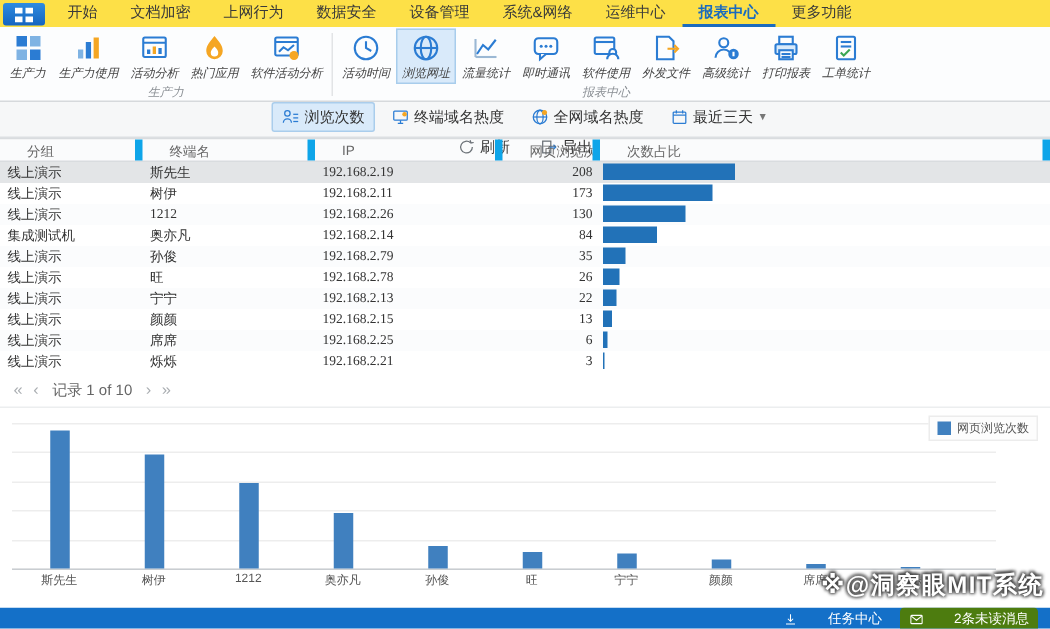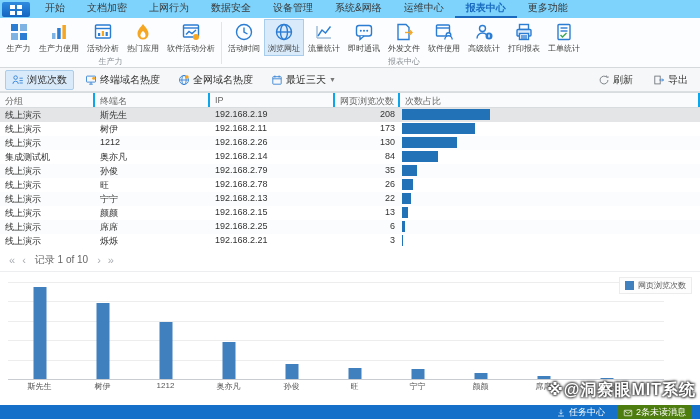--- a/index.html
+++ b/index.html
@@ -1,50 +1,50 @@
 <!DOCTYPE html>
 <html><head>
 <meta charset="utf-8">
 <style>
   * { margin:0; padding:0; box-sizing:border-box; }
   html,body { width:700px; height:419px; overflow:hidden;
     font-family:"Liberation Sans","DejaVu Sans",sans-serif; background:#fff; }
 
   
-  .tabbar { height:18px; display:flex; align-items:flex-end; background:#7dd3fc; }
+  .tabbar { height:18px; display:flex; align-items:flex-end; background:#fde047; }
   .appbtn { width:28px; height:15px; margin:1px 4px 1px 2px; background:linear-gradient(#2f8be0,#1565c0);
     border-radius:2px; display:flex; align-items:center; justify-content:center; }
   .tab { font-size:10px; color:#3a3a3a; padding:2px 11px 3px; cursor:default; white-space:nowrap; }
   .tab.active { color:#1a6bbf; border-bottom:2px solid #1a6bbf; padding-bottom:1px; font-weight:bold; }
 
   
   .ribbon { height:50px; background:#fcfdfe; border-bottom:1px solid #d6d9dc; display:flex; padding:1px 2px 0; }
-  .rgroup { display:flex; flex-direction:column; }
+  .rgroup { display:flex; flex-direction:column;font-style:italic; }
   .rgroup-items { display:flex; flex:1; align-items:flex-start; }
   .ritem { min-width:33px; padding:2px 3px 1px; display:flex; flex-direction:column; align-items:center;
     gap:1px; font-size:8px; color:#444; border:1px solid transparent; }
   .ritem .lbl { white-space:nowrap; }
   .ritem.active { background:#d9eafa; border:1px solid #a8cdec; }
   .rgroup-label { font-size:8px; color:#8a8f94; text-align:center; height:11px; line-height:11px; }
   .rsep { width:1px; background:#e2e4e6; margin:3px 2px; }
 
   
   .toolbar { height:24px; background:#f6f7f8; border-bottom:1px solid #dcdfe2; display:flex;
-    align-items:center; padding:0 5px; font-size:10px; color:#333; }
+    align-items:center; padding:0 5px; font-size:10px; color:#333;flex-direction:column; }
   .tbtn { display:flex; align-items:center; gap:3px; padding:3px 7px; border-radius:2px; white-space:nowrap; }
   .tbtn.active { background:#d9eafa; border:1px solid #aacdec; padding:2px 6px; }
   .tbtn .caret { font-size:7px; color:#777; }
   .tb-spacer { flex:1; }
 
   
   .grid { border-top:1px solid #d9dcdf; }
   .g-header, .g-row { display:grid; grid-template-columns:95px 115px 125px 65px 1fr; }
   .g-header { height:15px; background:#fafbfc; border-bottom:1px solid #d9dcdf; color:#666; font-size:9px; }
-  .g-header > div { padding:2px 0 0 5px; border-right:2px solid #0ea5e9; overflow:hidden; white-space:nowrap; }
-  .g-row { height:14px; font-size:9px; color:#333; background:#fff; }
+  .g-header > div { padding:2px 0 0 18px; border-right:5px solid #0ea5e9; overflow:hidden; white-space:nowrap; }
+  .g-row { height:14px; font-size:9px; color:#333; background:#fff;font-family:Liberation Serif, serif; }
   .g-row:nth-child(odd) { background:#fbfcfd; }
   .g-row.selected { background:#e3e5e7; }
   .g-row > div { padding:1px 0 0 5px; overflow:hidden; white-space:nowrap; }
   .cell-count { text-align:right; padding-right:5px !important; }
   .cell-bar { padding:1px 2px !important; }
   .cell-bar .bar { height:11px; background:#2272b8; }
 
   
   .pager { height:24px; display:flex; align-items:center; gap:3px; padding:0 7px;
     font-size:10px; color:#888; border-bottom:1px solid #eceeef; }
@@ -66,21 +66,21 @@
   .legend-swatch { width:9px; height:9px; background:#4080bf; }
 
   .watermark { position:absolute; right:4px; bottom:18px; font-size:16px; font-weight:bold; color:#fff;
     letter-spacing:1px; z-index:5; white-space:nowrap;
     text-shadow:1px 1px 2px rgba(60,60,60,.8), -1px -1px 2px rgba(60,60,60,.8),
                 1px -1px 2px rgba(60,60,60,.8), -1px 1px 2px rgba(60,60,60,.8); }
 
   
   .statusbar { height:15px; background:#1470c8; display:flex; align-items:center;
     justify-content:flex-end; gap:12px; padding:0 8px; }
-  .st-item { display:flex; align-items:center; gap:3px; color:#fff; font-size:9px; white-space:nowrap; }
+  .st-item { display:flex; align-items:center; gap:20px; color:#fff; font-size:9px; white-space:nowrap; }
   .st-item.badge { background:#4d7c0f; border-radius:3px 3px 0 0; padding:1px 6px; }
 </style>
 </head>
 <body>
 
 <div class="tabbar">
   <div class="appbtn">
     <svg width="12" height="10" viewBox="0 0 12 10">
       <rect x="0" y="0" width="5" height="4" fill="#fff"></rect>
         <rect x="7" y="0" width="5" height="4" fill="#fff"></rect>
@@ -200,37 +200,37 @@
               <circle cx="6.8" cy="8.8" r="1" fill="#2b7cd3" stroke="none"></circle>
               <circle cx="10" cy="8.8" r="1" fill="#2b7cd3" stroke="none"></circle>
               <circle cx="13.2" cy="8.8" r="1" fill="#2b7cd3" stroke="none"></circle>
             </svg>
           </span>
           <span class="lbl">即时通讯</span>
         </div>
         <div class="ritem">
           <span style="display: inline-flex;">
             <svg width="20" height="20" viewBox="0 0 20 20" fill="none" stroke="#2b7cd3" stroke-width="1.4">
-              <path d="M4 2.5 h8 l3 3 v12 h-11 Z"></path>
-              <line x1="11" y1="10.5" x2="18" y2="10.5" stroke="#f5a623"></line>
-              <polyline points="15.5,8 18,10.5 15.5,13" stroke="#f5a623"></polyline>
-            </svg>
-          </span>
-          <span class="lbl">外发文件</span>
-        </div>
-        <div class="ritem">
-          <span style="display: inline-flex;">
-            <svg width="20" height="20" viewBox="0 0 20 20" fill="none" stroke="#2b7cd3" stroke-width="1.4">
               <rect x="2.5" y="3" width="13" height="11" rx="1"></rect>
               <line x1="2.5" y1="6" x2="15.5" y2="6"></line>
               <circle cx="14.5" cy="13" r="2.3" fill="#fff"></circle>
               <path d="M10.8 17.5 a3.7 3.7 0 0 1 7.4 0" fill="#fff"></path>
             </svg>
           </span>
           <span class="lbl">软件使用</span>
+        </div>
+        <div class="ritem">
+          <span style="display: inline-flex;">
+            <svg width="20" height="20" viewBox="0 0 20 20" fill="none" stroke="#2b7cd3" stroke-width="1.4">
+              <path d="M4 2.5 h8 l3 3 v12 h-11 Z"></path>
+              <line x1="11" y1="10.5" x2="18" y2="10.5" stroke="#f5a623"></line>
+              <polyline points="15.5,8 18,10.5 15.5,13" stroke="#f5a623"></polyline>
+            </svg>
+          </span>
+          <span class="lbl">外发文件</span>
         </div>
         <div class="ritem">
           <span style="display: inline-flex;">
             <svg width="20" height="20" viewBox="0 0 20 20" fill="none" stroke="#2b7cd3" stroke-width="1.4"><circle cx="8.5" cy="6.5" r="3"></circle><path d="M3 16.5 a5.5 5.5 0 0 1 11 0"></path>&gt;<circle cx="15" cy="14" r="3.5" fill="#2b7cd3" stroke="none"></circle><line x1="15" y1="12.5" x2="15" y2="15.5" stroke="#fff"></line></svg>
           </span>
           <span class="lbl">高级统计</span>
         </div>
         <div class="ritem">
           <span style="display: inline-flex;">
             <svg width="20" height="20" viewBox="0 0 20 20" fill="none" stroke="#2b7cd3" stroke-width="1.4">

